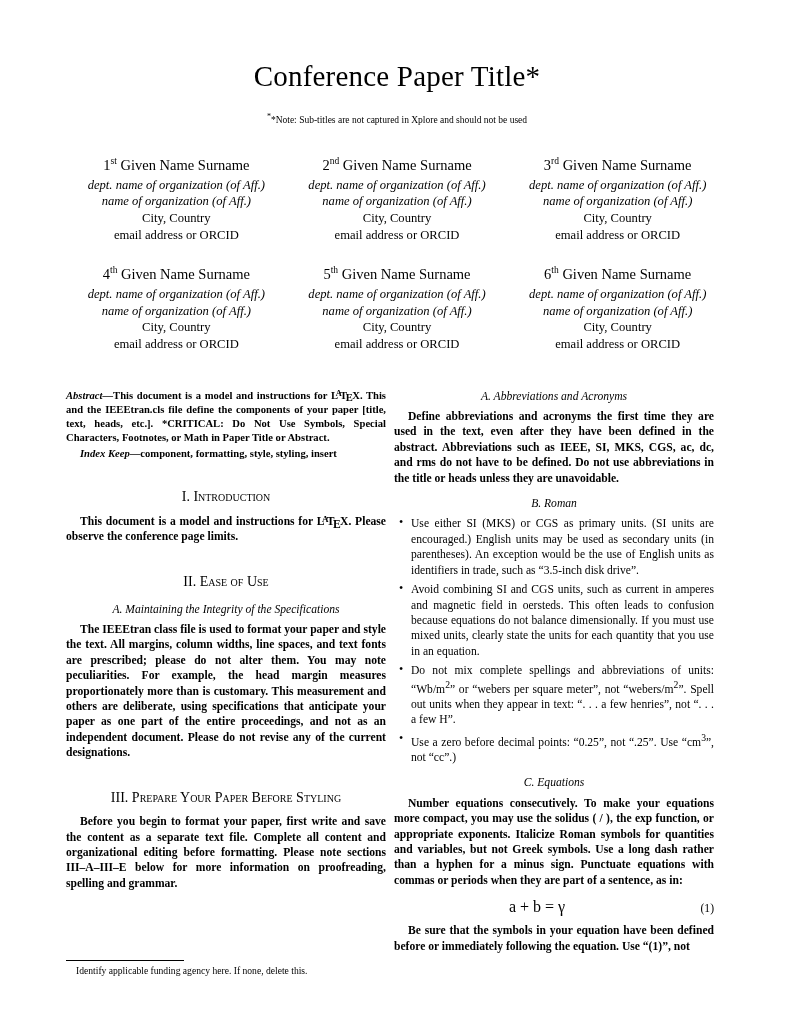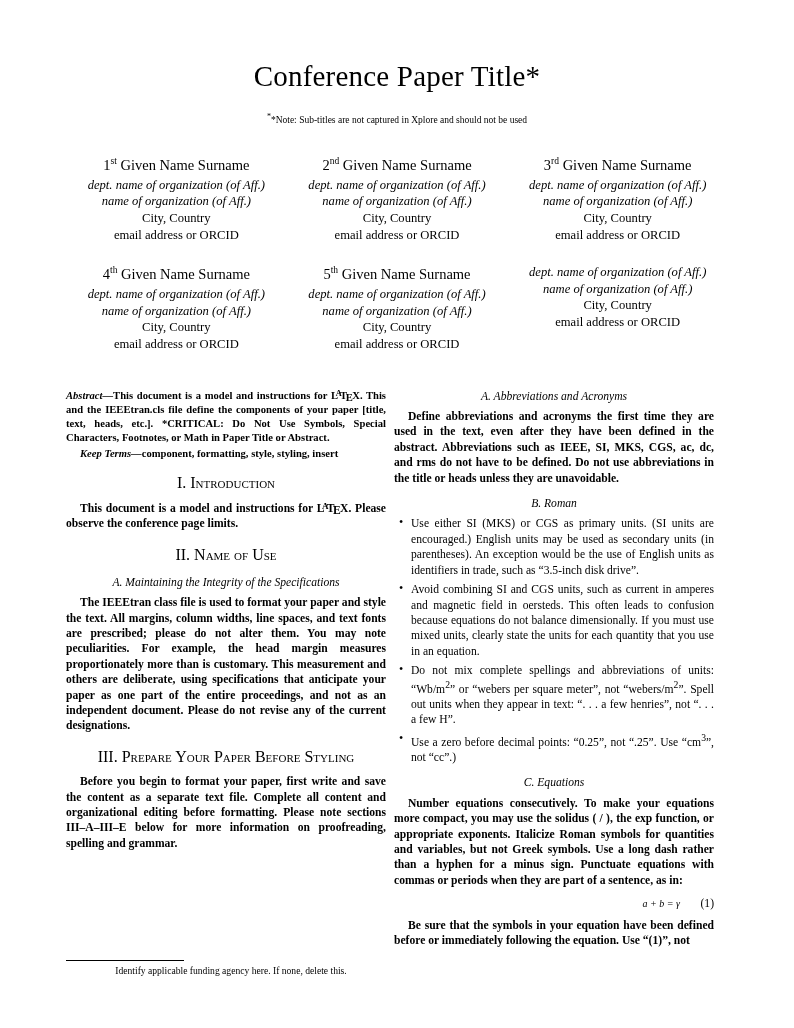--- a/index.html
+++ b/index.html
@@ -97,24 +97,24 @@
     font-size: 10.6px;
     text-indent: 14px;
     text-align: justify;
     margin-top: 2px;
     line-height: 1.32;
   }
   .indexterms .lead { font-style: italic; }
 
   h2.sec {
     text-align: center;
-    font-size: 16px;
+    font-size: 14px;
     font-weight: normal;
     font-variant: small-caps;
-    margin: 12px 0 7px 0;
+    margin: 28px 0 7px 0;
   }
   h3.sub {
     font-size: 11.6px;
     font-weight: normal;
     font-style: italic;
     margin: 10px 0 5px 0;
     text-align: center;
   }
   .para { margin-top: 1px; font-weight: bold; }
 
@@ -138,23 +138,22 @@
   }
 
   .equation {
     display: flex;
     align-items: baseline;
     margin-top: 8px;
     margin-bottom: 6px;
   }
   .equation .eq-body {
     flex: 1;
-    text-align: right;
-    font-style: italic;
-    font-size: 10px;
+    text-align: center;
+    font-size: 16px;
   }
   .equation .eq-num {
     width: 34px;
     text-align: right;
     font-size: 11.6px;
   }
 
   
   .footnote {
     position: absolute;
@@ -163,21 +162,21 @@
     width: 320px;
     font-size: 9.6px;
     border-top: 0;
   }
   .footnote .rule {
     width: 118px;
     height: 1px;
     background: #000;
     margin-bottom: 4px;
   }
-  .footnote .ftext { text-indent: 10px; text-align: center; }
+  .footnote .ftext { text-indent: 10px; }
 
   
   .latex { white-space: nowrap; }
   .latex .a { font-size: 0.78em; position: relative; top: -0.32em; margin-left: -0.28em; margin-right: -0.10em; }
   .latex .t { margin-left: -0.08em; }
   .latex .e { position: relative; top: 0.22em; margin-left: -0.12em; margin-right: -0.06em; }
   .sup-ord { font-size: 0.72em; vertical-align: super; }
 </style>
 </head>
 <body>
@@ -225,48 +224,49 @@
         <div class="a-plain">email address or ORCID</div>
       </div>
       <div class="author">
         <div class="a-name"><span>5</span><sup class="sup-ord">th</sup> <span>Given Name Surname</span></div>
         <div class="a-line">dept. name of organization (of Aff.)</div>
         <div class="a-line">name of organization (of Aff.)</div>
         <div class="a-plain">City, Country</div>
         <div class="a-plain">email address or ORCID</div>
       </div>
       <div class="author">
+        <div class="a-name"><span>6</span><sup class="sup-ord">th</sup> <span>Given Name Surname</span></div>
         <div class="a-line">dept. name of organization (of Aff.)</div>
         <div class="a-line">name of organization (of Aff.)</div>
         <div class="a-plain">City, Country</div>
         <div class="a-plain">email address or ORCID</div>
       </div>
     </div>
 
   </div>
 
   <div class="columns">
 
     <div class="col">
 
       <p class="abstract">
         <span class="lead">Abstract—</span><span>This document is a model and instructions for </span><span class="latex">L<span class="a">A</span><span class="t">T</span><span class="e">E</span>X</span><span>. This and the IEEEtran.cls file define the components of your paper [title, text, heads, etc.]. *CRITICAL: Do Not Use Symbols, Special Characters, Footnotes, or Math in Paper Title or Abstract.</span>
       </p>
 
       <p class="indexterms">
-        <span class="lead">Keep Terms—</span><span>component, formatting, style, styling, insert</span>
+        <span class="lead">Index Keep—</span><span>component, formatting, style, styling, insert</span>
       </p>
 
       <h2 class="sec">I. Introduction</h2>
 
       <p class="ind para">
         <span>This document is a model and instructions for </span><span class="latex">L<span class="a">A</span><span class="t">T</span><span class="e">E</span>X</span><span>. Please observe the conference page limits.</span>
       </p>
 
-      <h2 class="sec">II. Name of Use</h2>
+      <h2 class="sec">II. Ease of Use</h2>
 
       <h3 class="sub">A. Maintaining the Integrity of the Specifications</h3>
 
       <p class="ind para">The IEEEtran class file is used to format your paper and style the text. All margins, column widths, line spaces, and text fonts are prescribed; please do not alter them. You may note peculiarities. For example, the head margin measures proportionately more than is customary. This measurement and others are deliberate, using specifications that anticipate your paper as one part of the entire proceedings, and not as an independent document. Please do not revise any of the current designations.</p>
 
       <h2 class="sec">III. Prepare Your Paper Before Styling</h2>
 
       <p class="ind para">Before you begin to format your paper, first write and save the content as a separate text file. Complete all content and organizational editing before formatting. Please note sections III–A–III–E below for more information on proofreading, spelling and grammar.</p>
 
 

